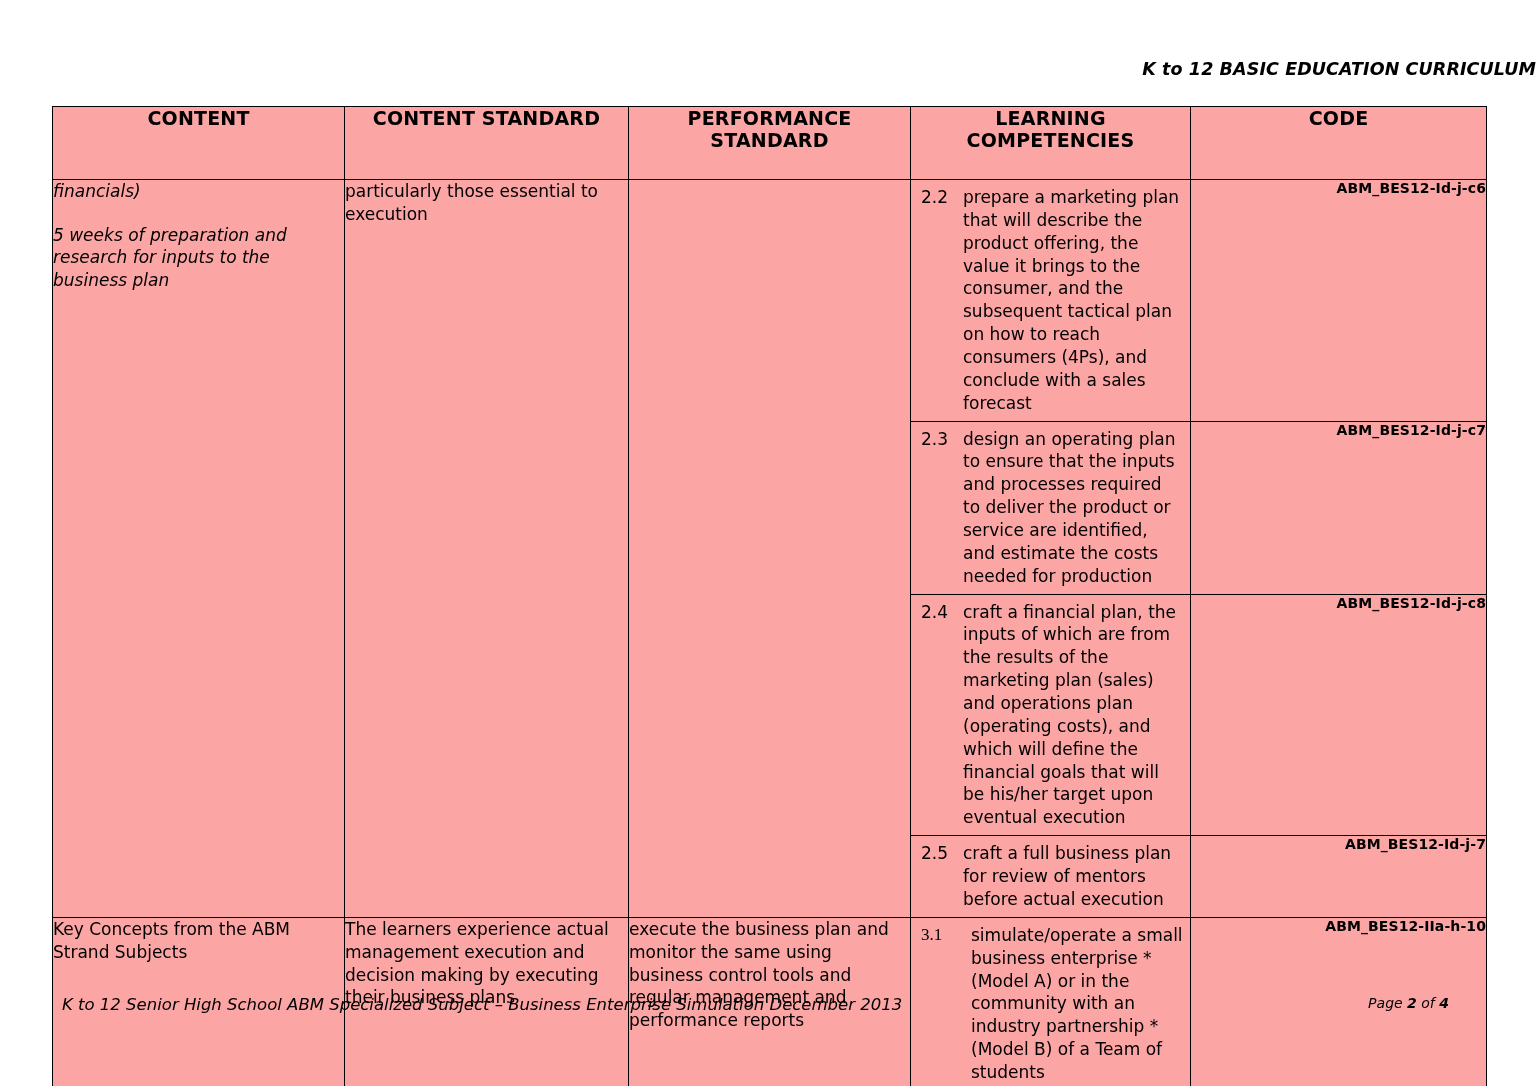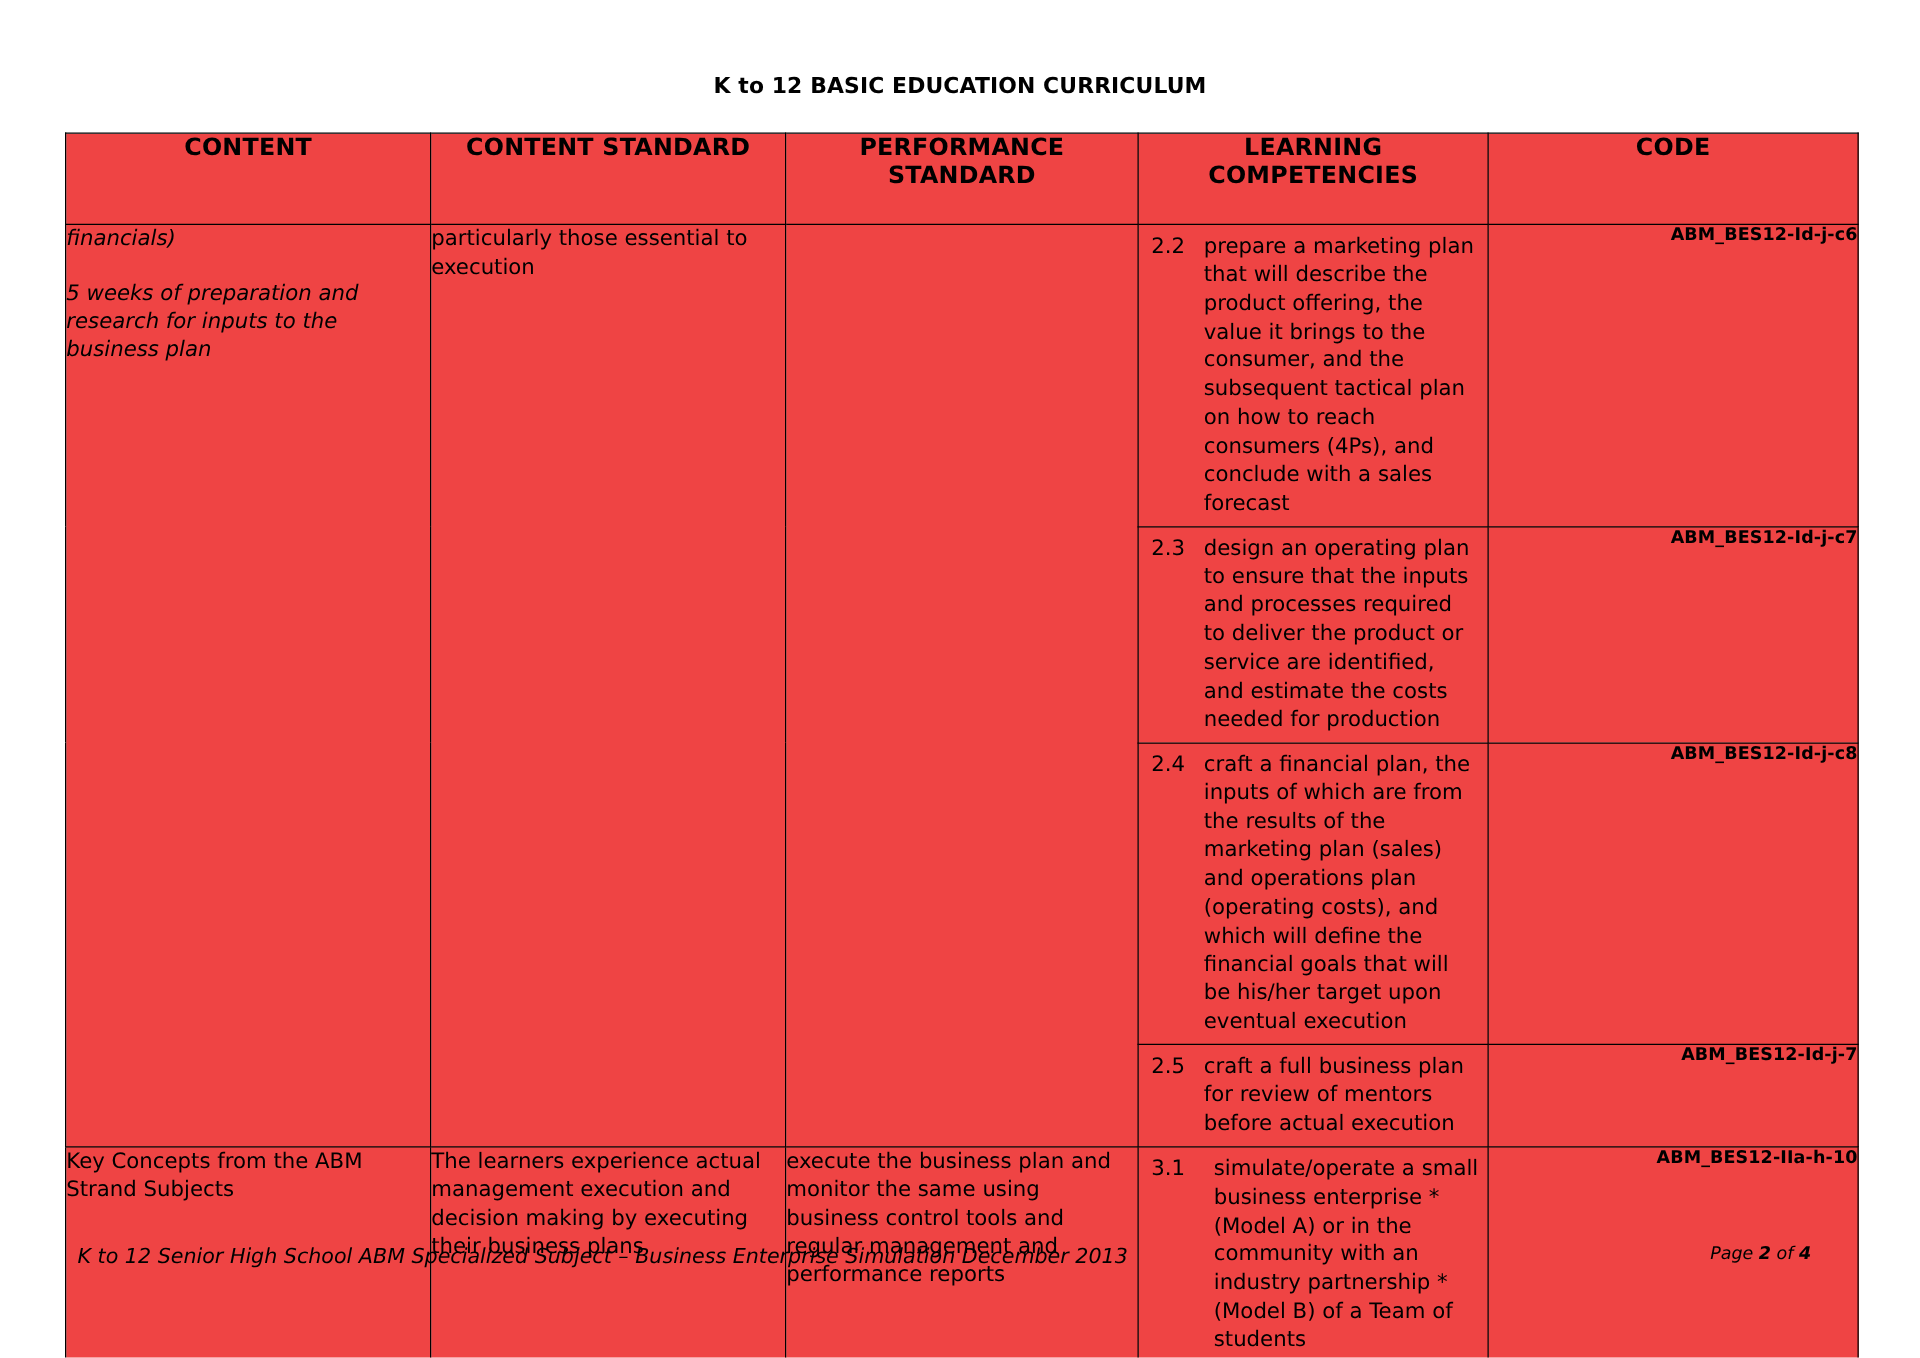--- a/index.html
+++ b/index.html
@@ -22,22 +22,23 @@
     height: 1086px;
     box-sizing: border-box;
   }
 
   
   .doc-header {
     position: absolute;
     left: 0;
     top: 58px;
     width: 1536px;
-    text-align: center;
+    text-align: right;
     line-height: 1.28;
+    font-style: italic;
   }
   .doc-header .line1 {
     font-size: 17.5px;
     font-weight: bold;
     letter-spacing: 0.1px;
   }
   .doc-header .line2 {
     font-size: 17.5px;
     font-weight: bold;
     letter-spacing: 0.1px;
@@ -53,21 +54,21 @@
   table.curriculum {
     border-collapse: collapse;
     table-layout: fixed;
     width: 1434px;
   }
   table.curriculum td,
   table.curriculum th {
     border: 1.6px solid #000000;
     vertical-align: top;
     padding: 0;
-    background: #ef4444;
+    background: #fca5a5;
   }
 
   
   col.c-content { width: 292px; }
   col.c-cstd    { width: 284px; }
   col.c-pstd    { width: 282px; }
   col.c-lc      { width: 280px; }
   col.c-code    { width: 296px; }
 
   thead th {
@@ -102,20 +103,21 @@
     display: flex;
     align-items: flex-start;
   }
   .lc .num {
     flex: 0 0 auto;
     min-width: 38px;
     padding-right: 4px;
   }
   .lc .num.wide {
     min-width: 46px;
+    font-family: Liberation Serif, serif;
   }
   .lc .txt {
     flex: 1 1 auto;
   }
 
   
   .code-cell {
     text-align: right;
     vertical-align: middle;
     font-size: 14px;

